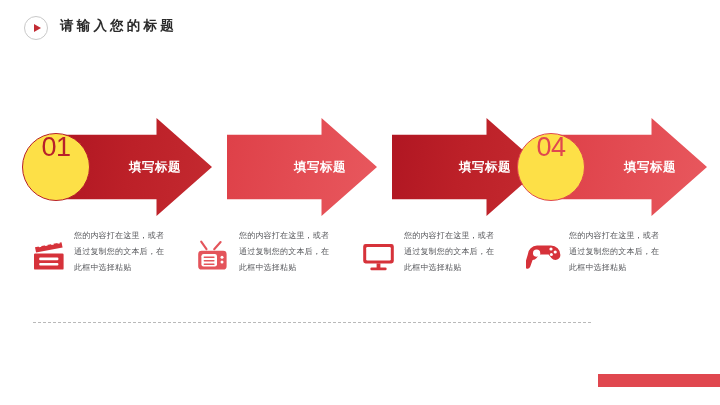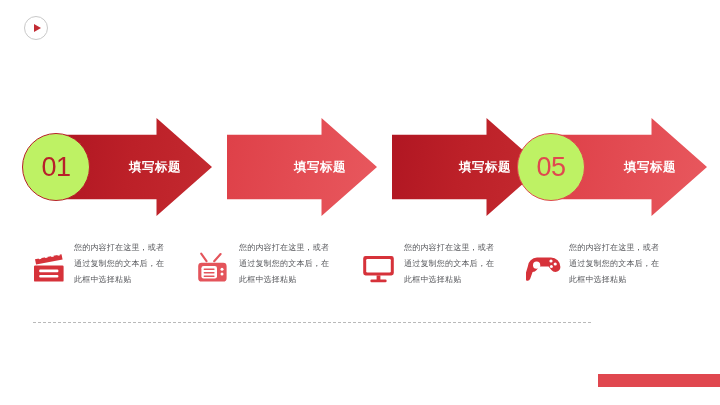--- a/index.html
+++ b/index.html
@@ -89,24 +89,23 @@
     background: linear-gradient(100deg, #de4048 0%, #e34c53 48%, #e8585e 100%);
   }
 
   .arrow-circle {
     position: absolute;
     left: 0px;
     top: 15px;
     width: 68px;
     height: 68px;
     border-radius: 50%;
-    background: #bef264;
+    background: #fde047;
     box-sizing: border-box;
     display: flex;
-    align-items: center;
     justify-content: center;
   }
   .arrow-circle.ring-dark { border: 1.6px solid #b8202a; }
   .arrow-circle.ring-light { border: 1.6px solid #e0484f; }
 
   .arrow-num {
     font-size: 27px;
     font-weight: 400;
     letter-spacing: -0.5px;
     line-height: 1;
@@ -127,21 +126,21 @@
     font-size: 12.5px;
     font-weight: bold;
     letter-spacing: 0.5px;
     white-space: nowrap;
   }
 
   
   .content-row {
     position: absolute;
     left: 0;
-    top: 240px;
+    top: 228px;
     width: 720px;
     height: 62px;
   }
   .content-block {
     position: absolute;
     top: 0;
     width: 175px;
     height: 62px;
   }
   .content-block.c0 { left: 22px; }
@@ -189,20 +188,21 @@
     background: #e0474f;
   }
 </style>
 </head>
 <body>
 
 <div class="header">
   <div class="play-badge">
     <div class="play-tri"></div>
   </div>
+  <div class="page-title">请输入您的标题</div>
 </div>
 
 <div class="arrow-row">
 
   <div class="arrow-step s0">
     <div class="arrow-shape arrow-dark"></div>
     <div class="arrow-label">填写标题</div>
     <div class="arrow-circle ring-dark">
       <span class="arrow-num num-dark">01</span>
     </div>
@@ -215,21 +215,21 @@
 
   <div class="arrow-step s2">
     <div class="arrow-shape arrow-dark"></div>
     <div class="arrow-label">填写标题</div>
   </div>
 
   <div class="arrow-step s3">
     <div class="arrow-shape arrow-light"></div>
     <div class="arrow-label">填写标题</div>
     <div class="arrow-circle ring-light">
-      <span class="arrow-num num-light">05</span>
+      <span class="arrow-num num-light">04</span>
     </div>
   </div>
 
 </div>
 
 <div class="content-row">
 
   <div class="content-block c0">
     <div class="block-icon">
       <svg width="34" height="32" viewBox="0 0 34 32" aria-hidden="true">

